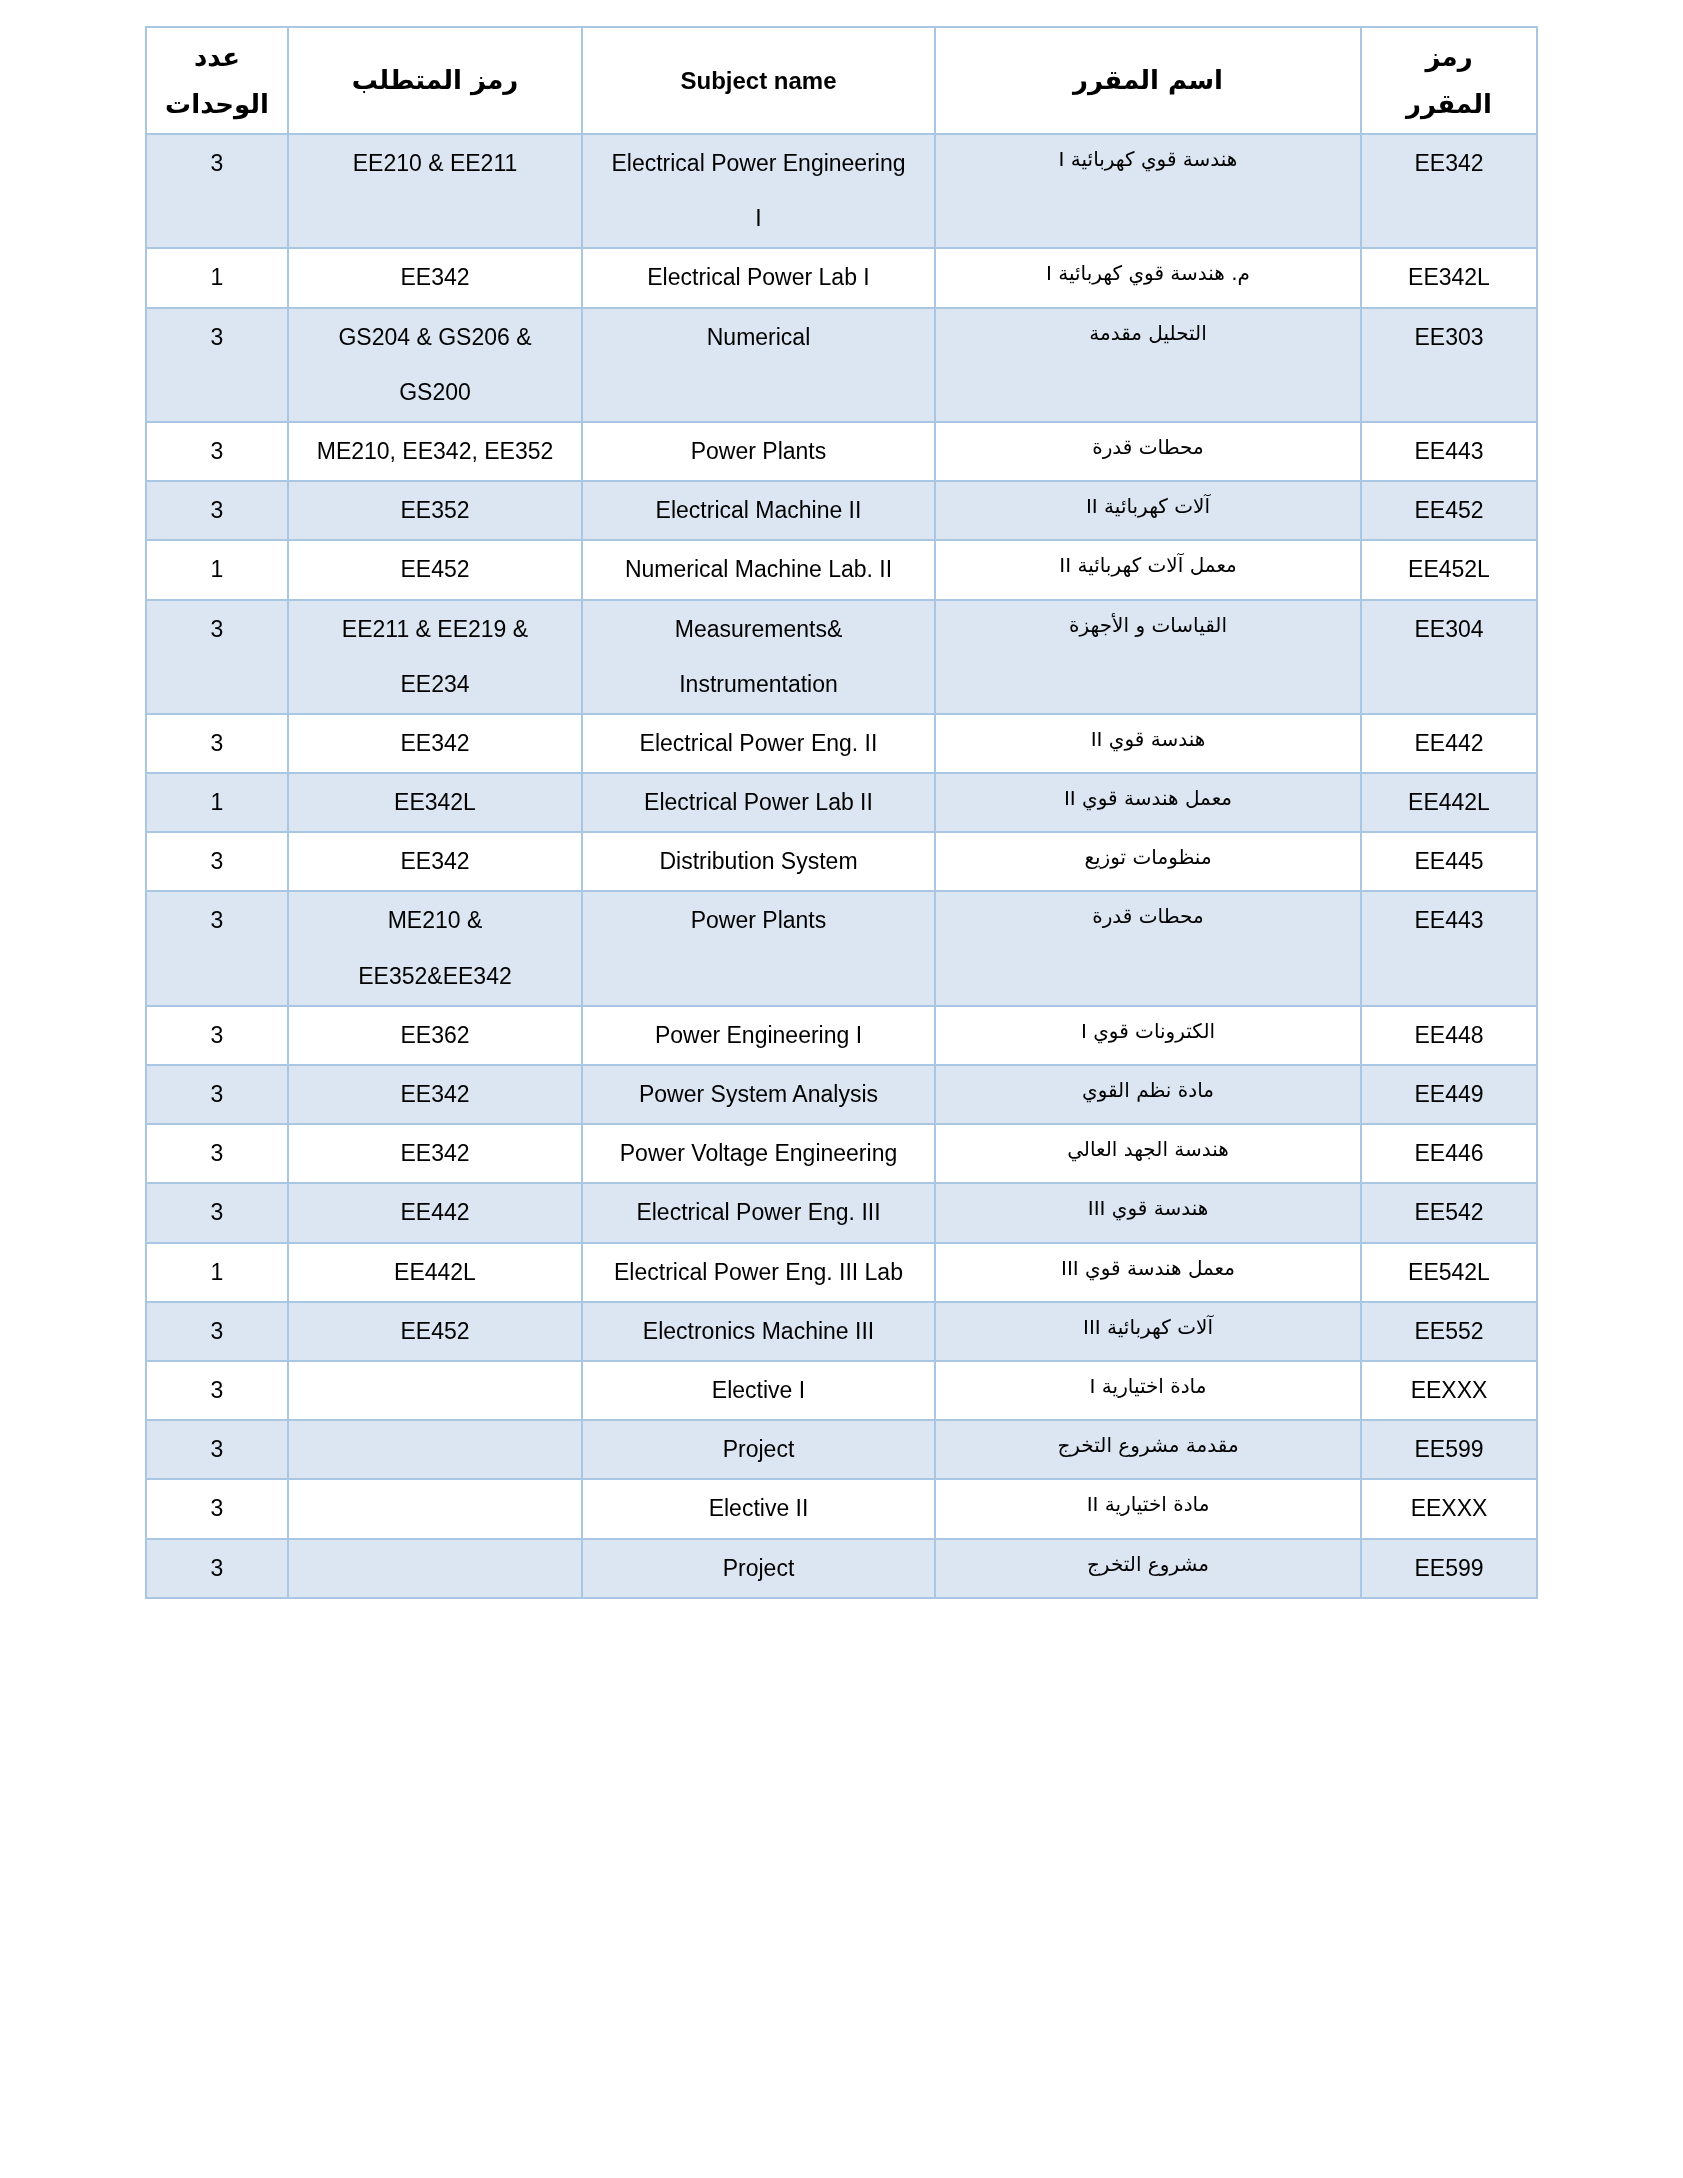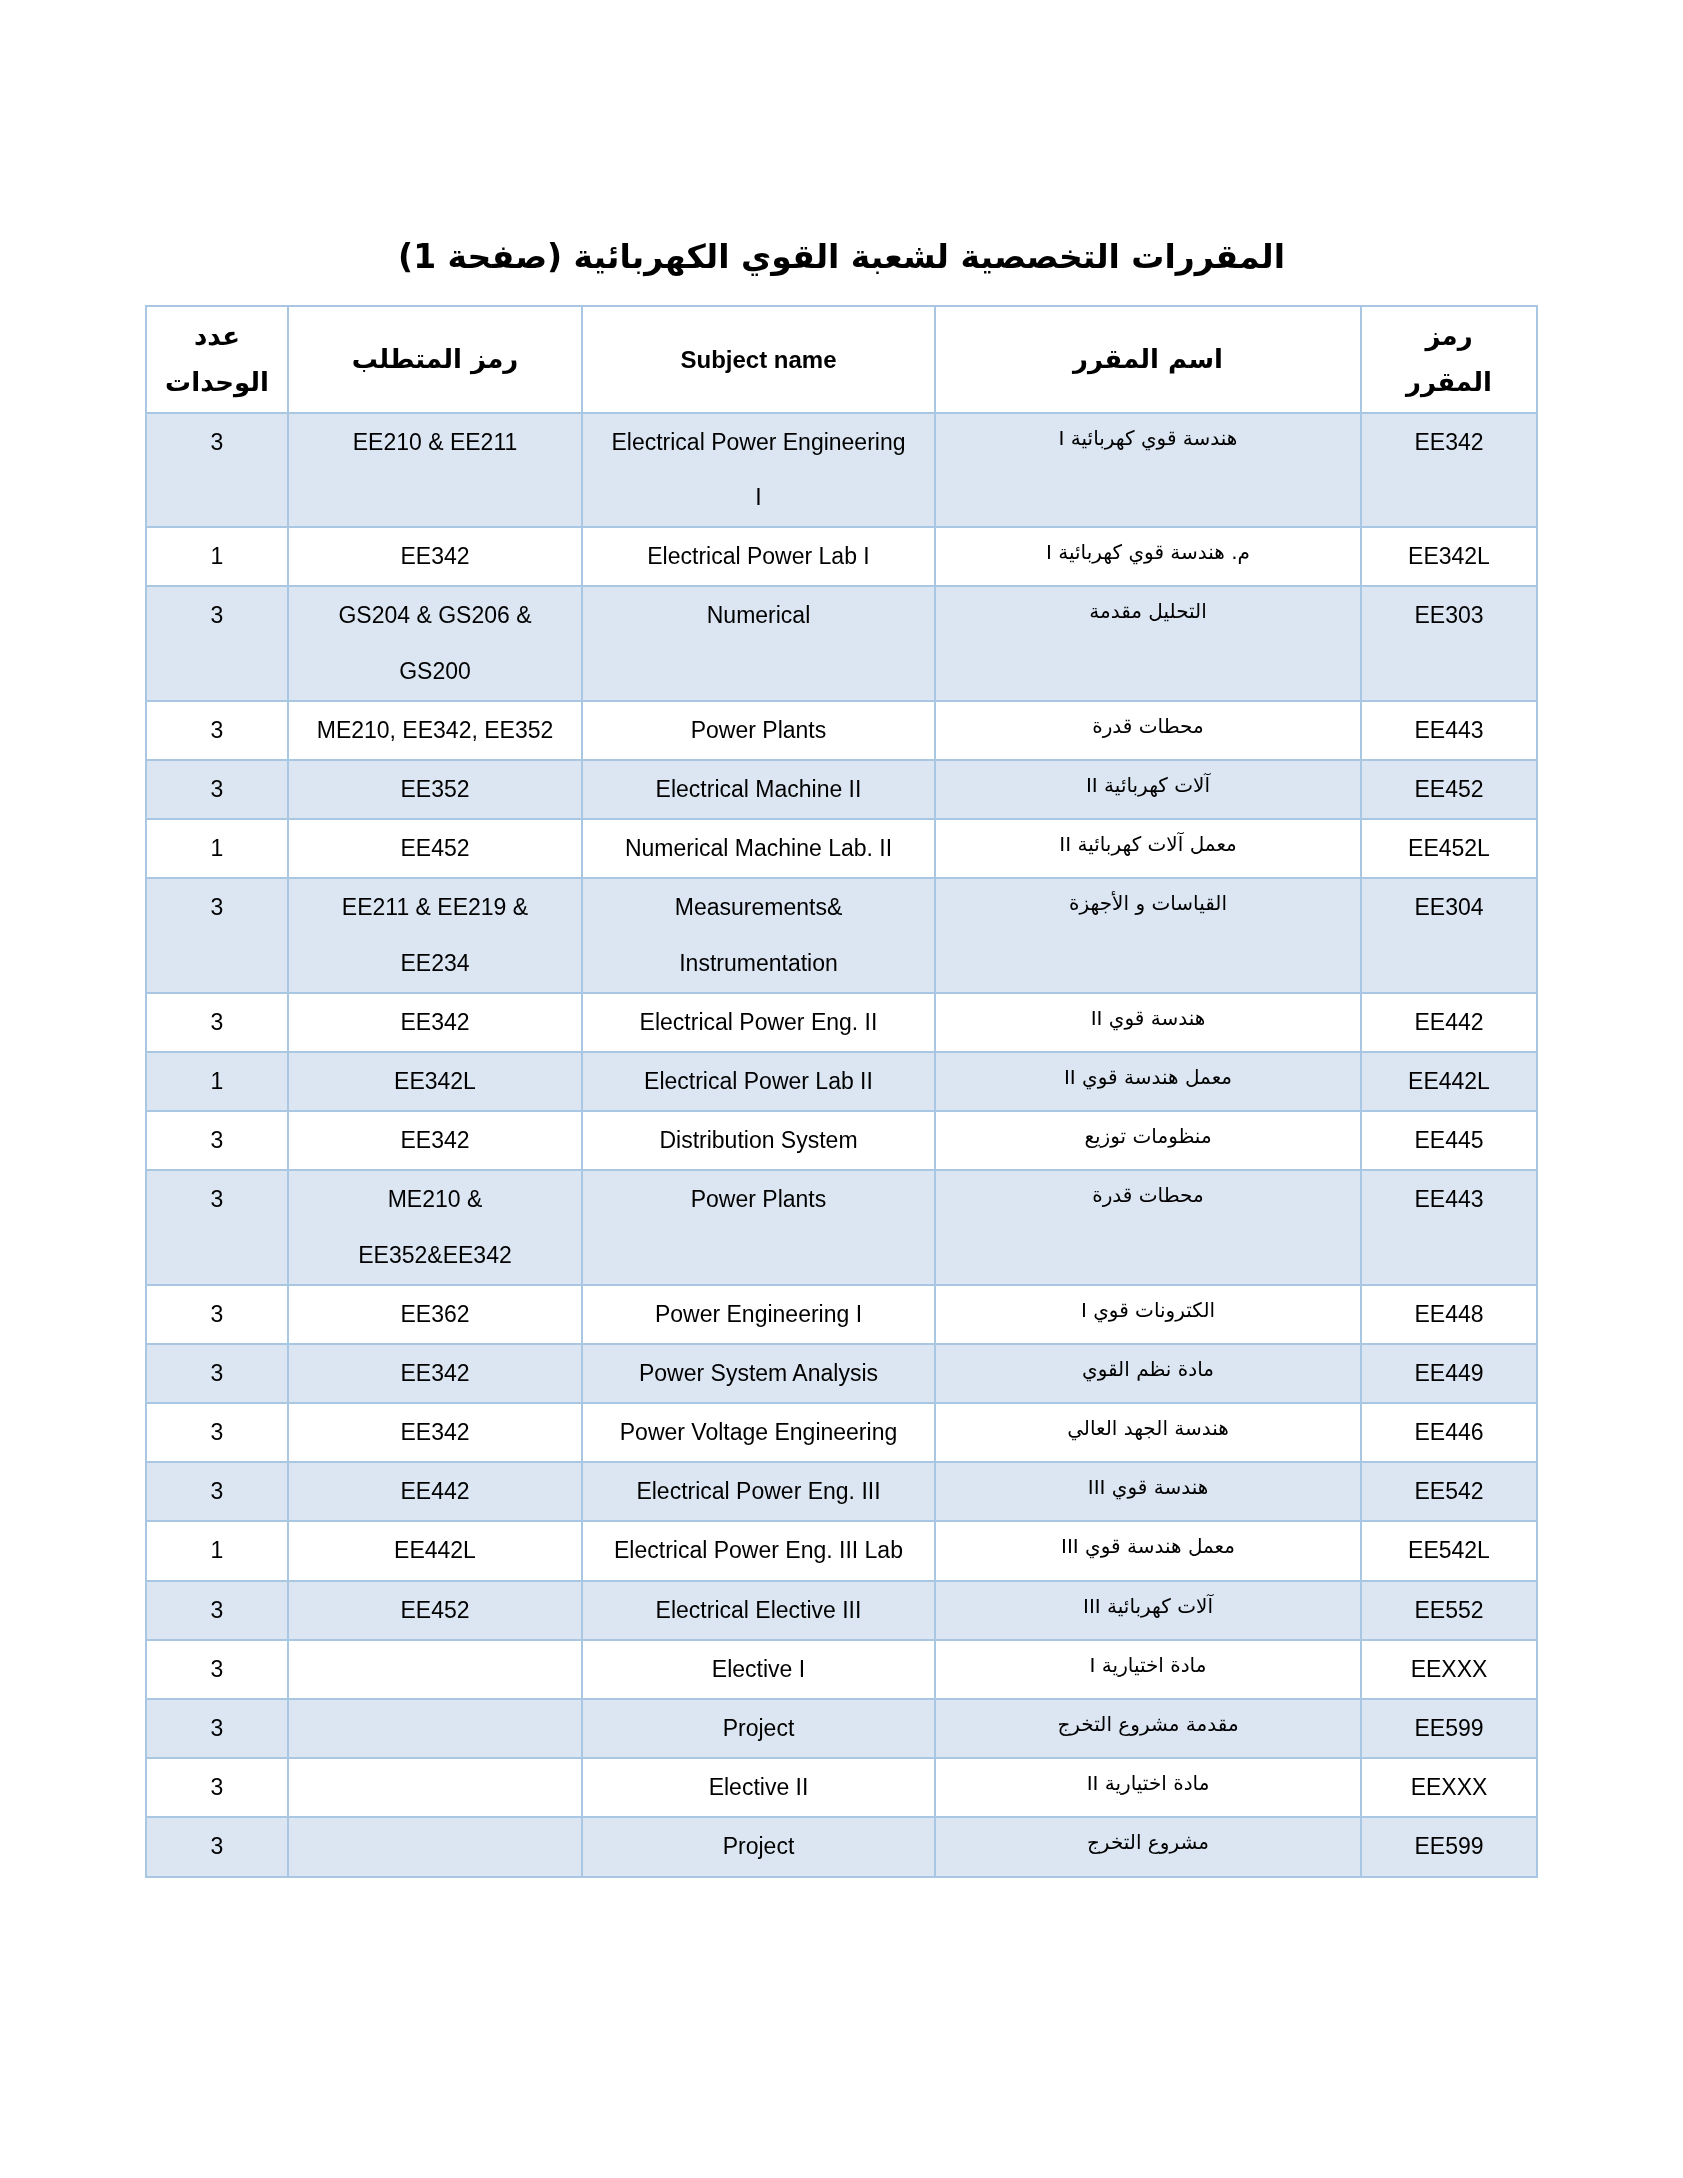--- a/index.html
+++ b/index.html
@@ -72,21 +72,20 @@
     font-size: 20px;
     line-height: 2.3;
     direction: rtl;
   }
   tr.shaded td { background: #dbe6f2; }
 </style>
 </head>
 <body>
 
 <div class="page">
-  <h1 class="doc-title">المقررات التخصصية لشعبة القوي الكهربائية (صفحة 1)</h1>
 
   <table class="courses" dir="rtl">
     <colgroup>
       <col style="width:176px">
       <col style="width:426px">
       <col style="width:353px">
       <col style="width:294px">
       <col style="width:142px">
     </colgroup>
     <thead>
@@ -214,21 +213,21 @@
         <tr>
           <td class="code">EE542L</td>
           <td class="name">معمل هندسة قوي III</td>
           <td class="subject">Electrical Power Eng. III Lab</td>
           <td class="prereq">EE442L</td>
           <td class="units">1</td>
         </tr>
         <tr class="shaded">
           <td class="code">EE552</td>
           <td class="name">آلات كهربائية III</td>
-          <td class="subject">Electrical Elective III</td>
+          <td class="subject">Electronics Machine III</td>
           <td class="prereq">EE452</td>
           <td class="units">3</td>
         </tr>
         <tr>
           <td class="code">EEXXX</td>
           <td class="name">مادة اختيارية I</td>
           <td class="subject">Elective I</td>
           <td class="prereq"></td>
           <td class="units">3</td>
         </tr>

